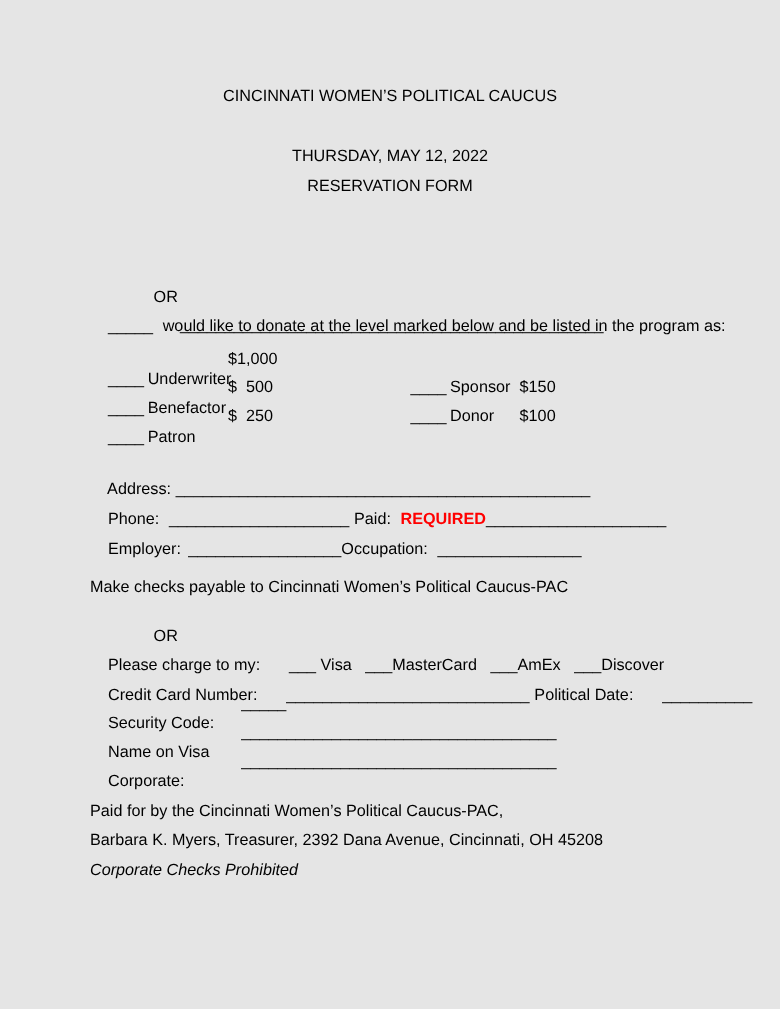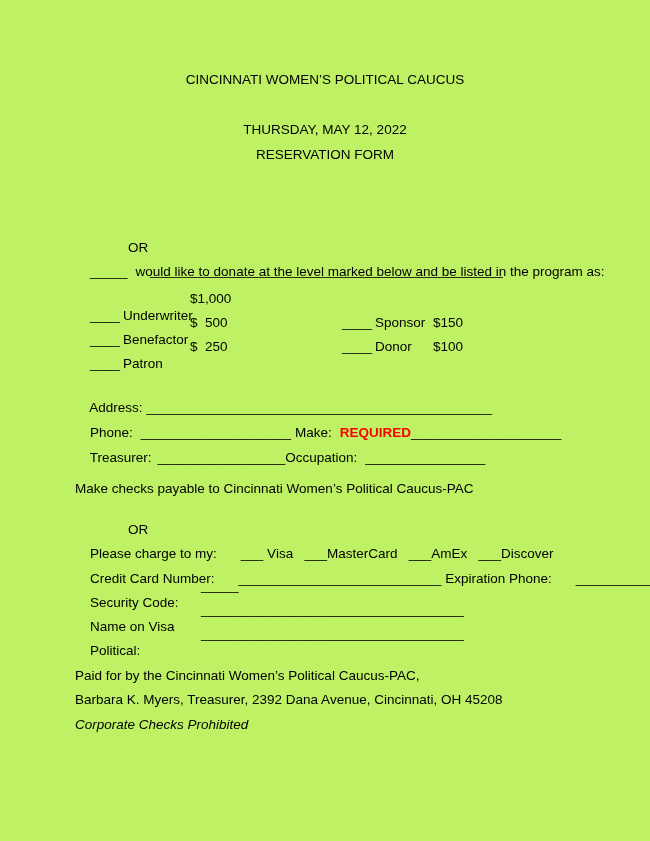--- a/index.html
+++ b/index.html
@@ -1,19 +1,19 @@
 <!DOCTYPE html>
 <html><head>
 <meta charset="utf-8">
 <style>
   html,body{margin:0;padding:0;background:#ffffff;}
   .page{
     position:relative;
     width:650px;height:841px;
-    background:#bef264;
+    background:#e5e5e5;
     color:#000000;
     font-family:"Liberation Sans", sans-serif;
     font-size:13.5px;
     overflow:hidden;
   }
   .ln{position:absolute;left:75px;white-space:pre;line-height:17px;}
   .center{left:0;width:650px;text-align:center;}
   .abs{position:absolute;top:0;white-space:pre;}
   .req{color:#ff0000;font-weight:bold;}
   .italic{font-style:italic;}
@@ -52,46 +52,46 @@
     <span>____</span><span class="ml3">Patron</span>
     <span class="abs" style="left:115px">$  250</span>
     <span class="abs" style="left:267px"><span>____</span><span class="ml3">Donor</span></span>
     <span class="abs" style="left:358px">$100</span>
   </div>
 
   <div class="ln" style="top:382px">
     <span>Address:</span><span class="ml4">______________________________________________</span>
   </div>
   <div class="ln" style="top:407px">
-    <span>Phone:</span><span class="ml8">____________________</span><span class="ml4">Make:</span><span class="ml8 req">REQUIRED</span><span>____________________</span>
+    <span>Phone:</span><span class="ml8">____________________</span><span class="ml4">Paid:</span><span class="ml8 req">REQUIRED</span><span>____________________</span>
   </div>
   <div class="ln" style="top:432px">
-    <span>Treasurer:</span><span class="ml6">_________________</span><span class="ml11">Occupation:</span><span class="ml8">________________</span>
+    <span>Employer:</span><span class="ml6">_________________</span><span class="ml11">Occupation:</span><span class="ml8">________________</span>
   </div>
 
   <div class="ln" style="top:480px">Make checks payable to Cincinnati Women’s Political Caucus-PAC</div>
   <div class="ln" style="top:504px">
     <span class="ml38">OR</span>
   </div>
   <div class="ln" style="top:528px">
     <span>Please charge to my:</span><span class="ml7">___ Visa   ___MasterCard   ___AmEx   ___Discover</span>
   </div>
   <div class="ln" style="top:553px">
-    <span>Credit Card Number:</span><span class="ml7">___________________________</span><span class="ml4">Expiration Phone:</span><span class="ml7">__________</span>
+    <span>Credit Card Number:</span><span class="ml7">___________________________</span><span class="ml4">Political Date:</span><span class="ml7">__________</span>
   </div>
   <div class="ln" style="top:577px">
     <span>Security Code:</span>
     <span class="abs" style="left:126px">_____</span>
   </div>
   <div class="ln" style="top:601px">
     <span>Name on Visa</span>
     <span class="abs" style="left:126px">___________________________________</span>
   </div>
   <div class="ln" style="top:625px">
-    <span>Political:</span>
+    <span>Corporate:</span>
     <span class="abs" style="left:126px">___________________________________</span>
   </div>
 
   <div class="ln" style="top:667px">Paid for by the Cincinnati Women’s Political Caucus-PAC,</div>
   <div class="ln" style="top:691px">Barbara K. Myers, Treasurer, 2392 Dana Avenue, Cincinnati, OH 45208</div>
   <div class="ln italic" style="top:716px">Corporate Checks Prohibited</div>
 
 </div>
 
 </body></html>

